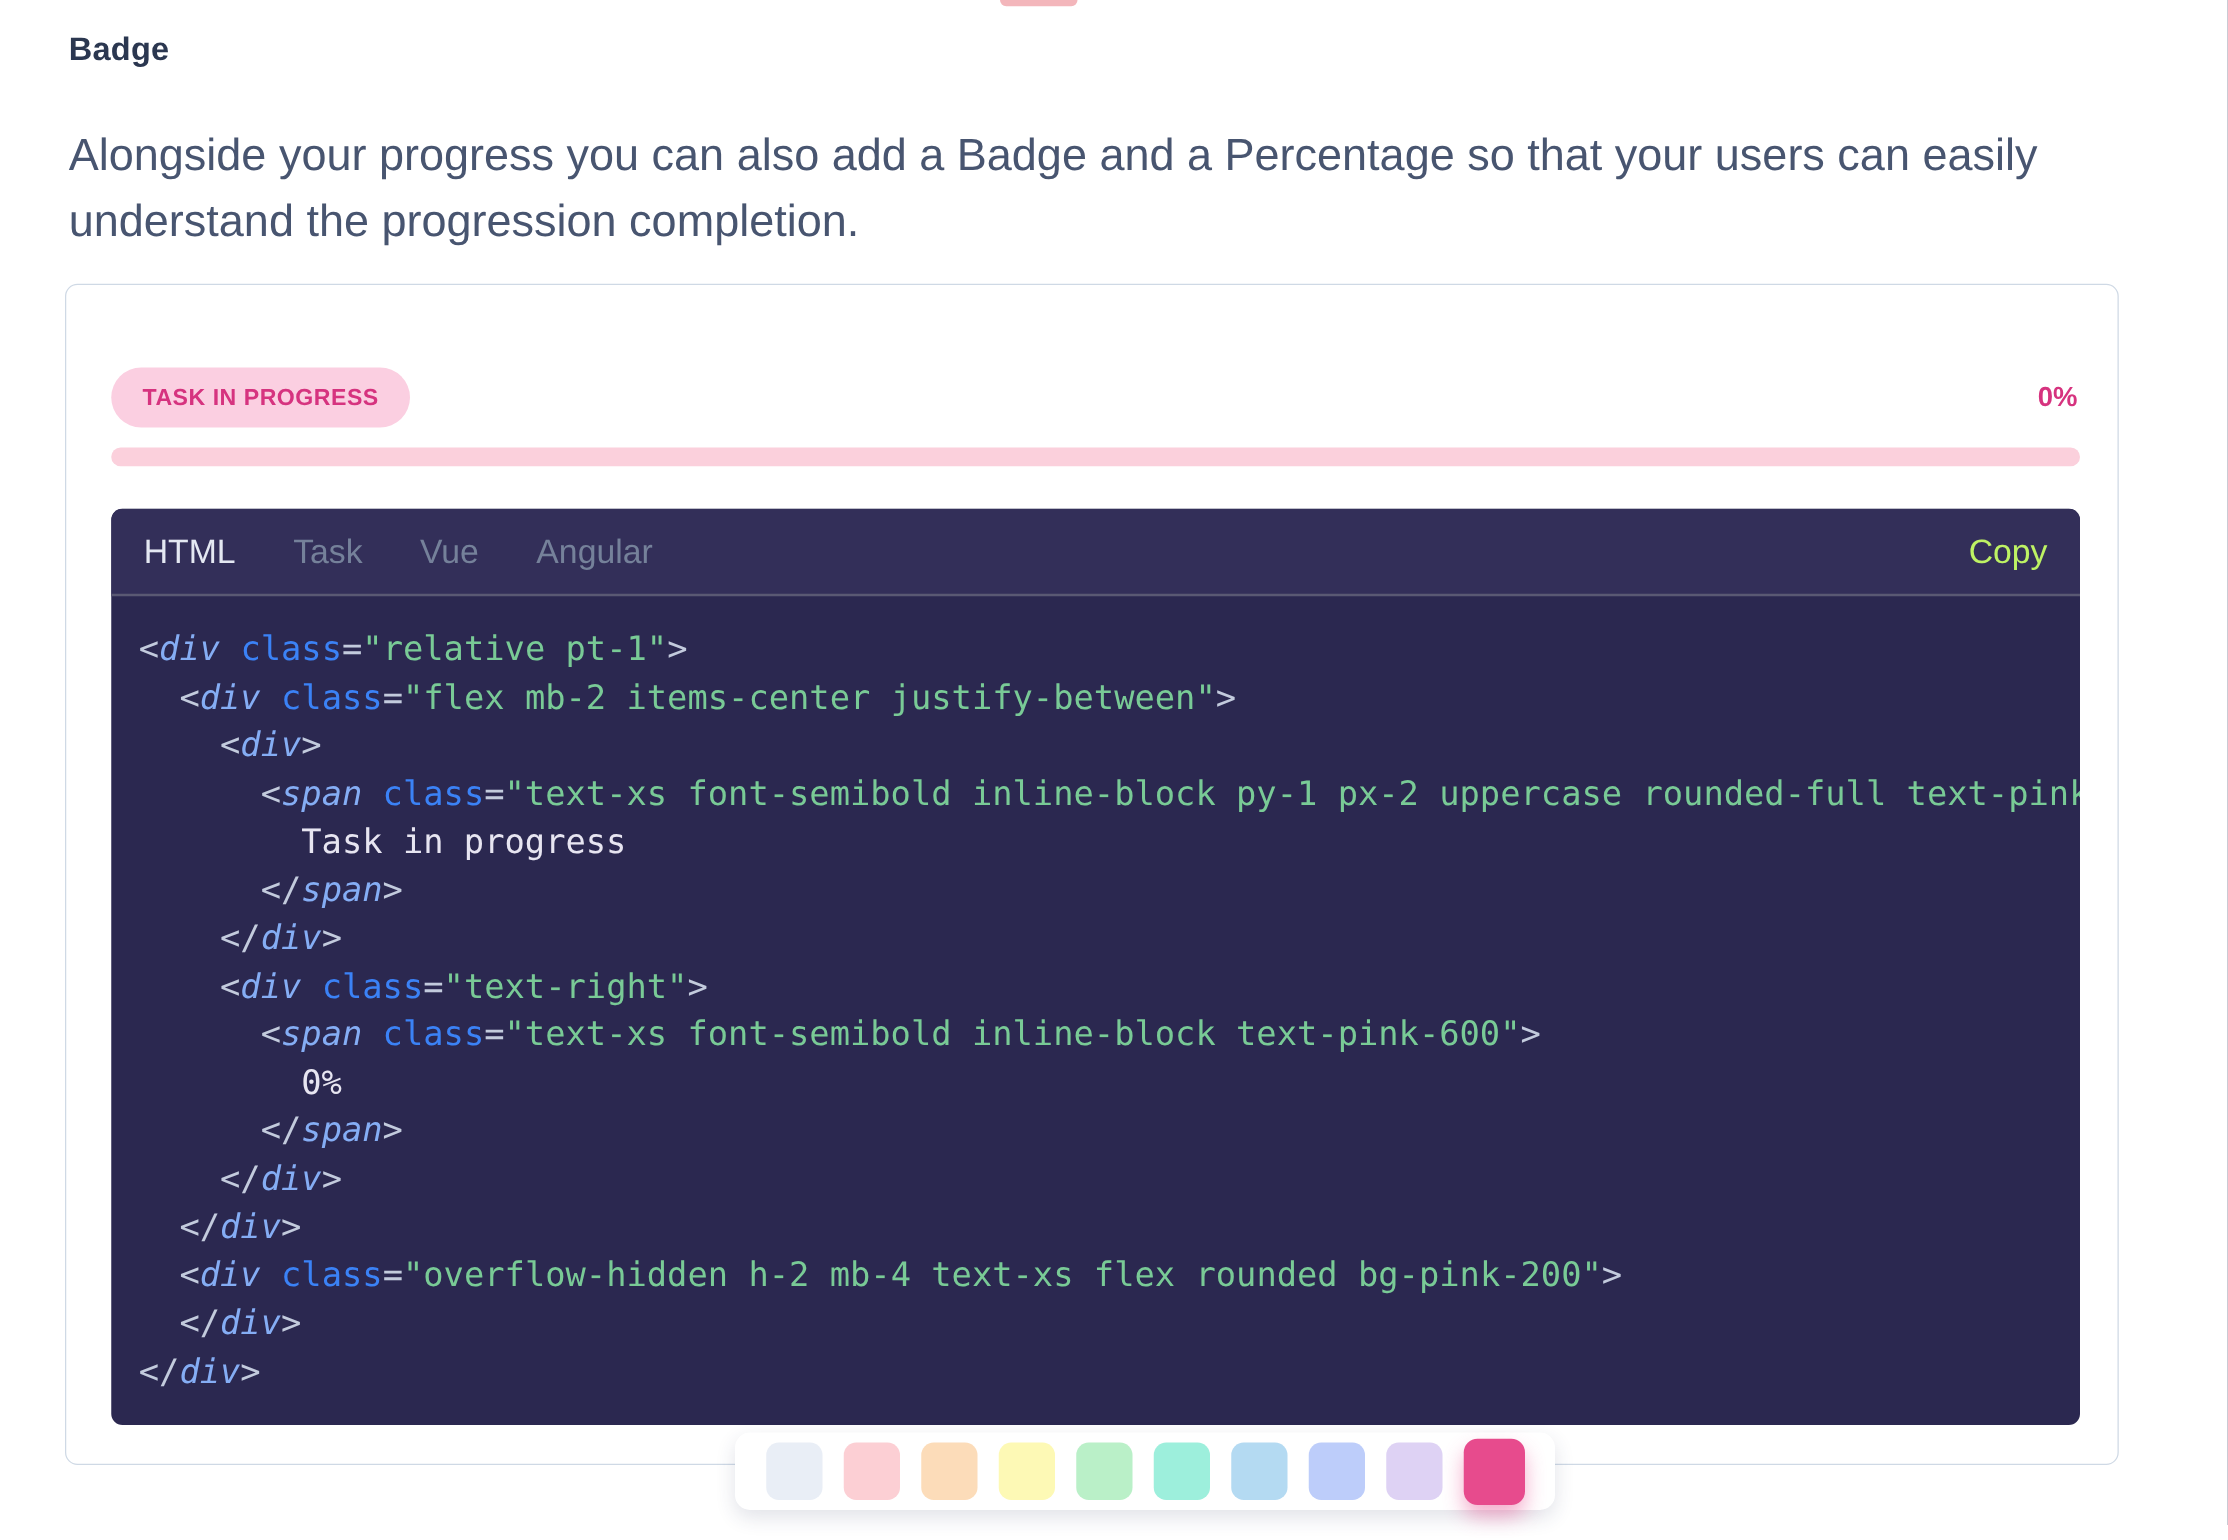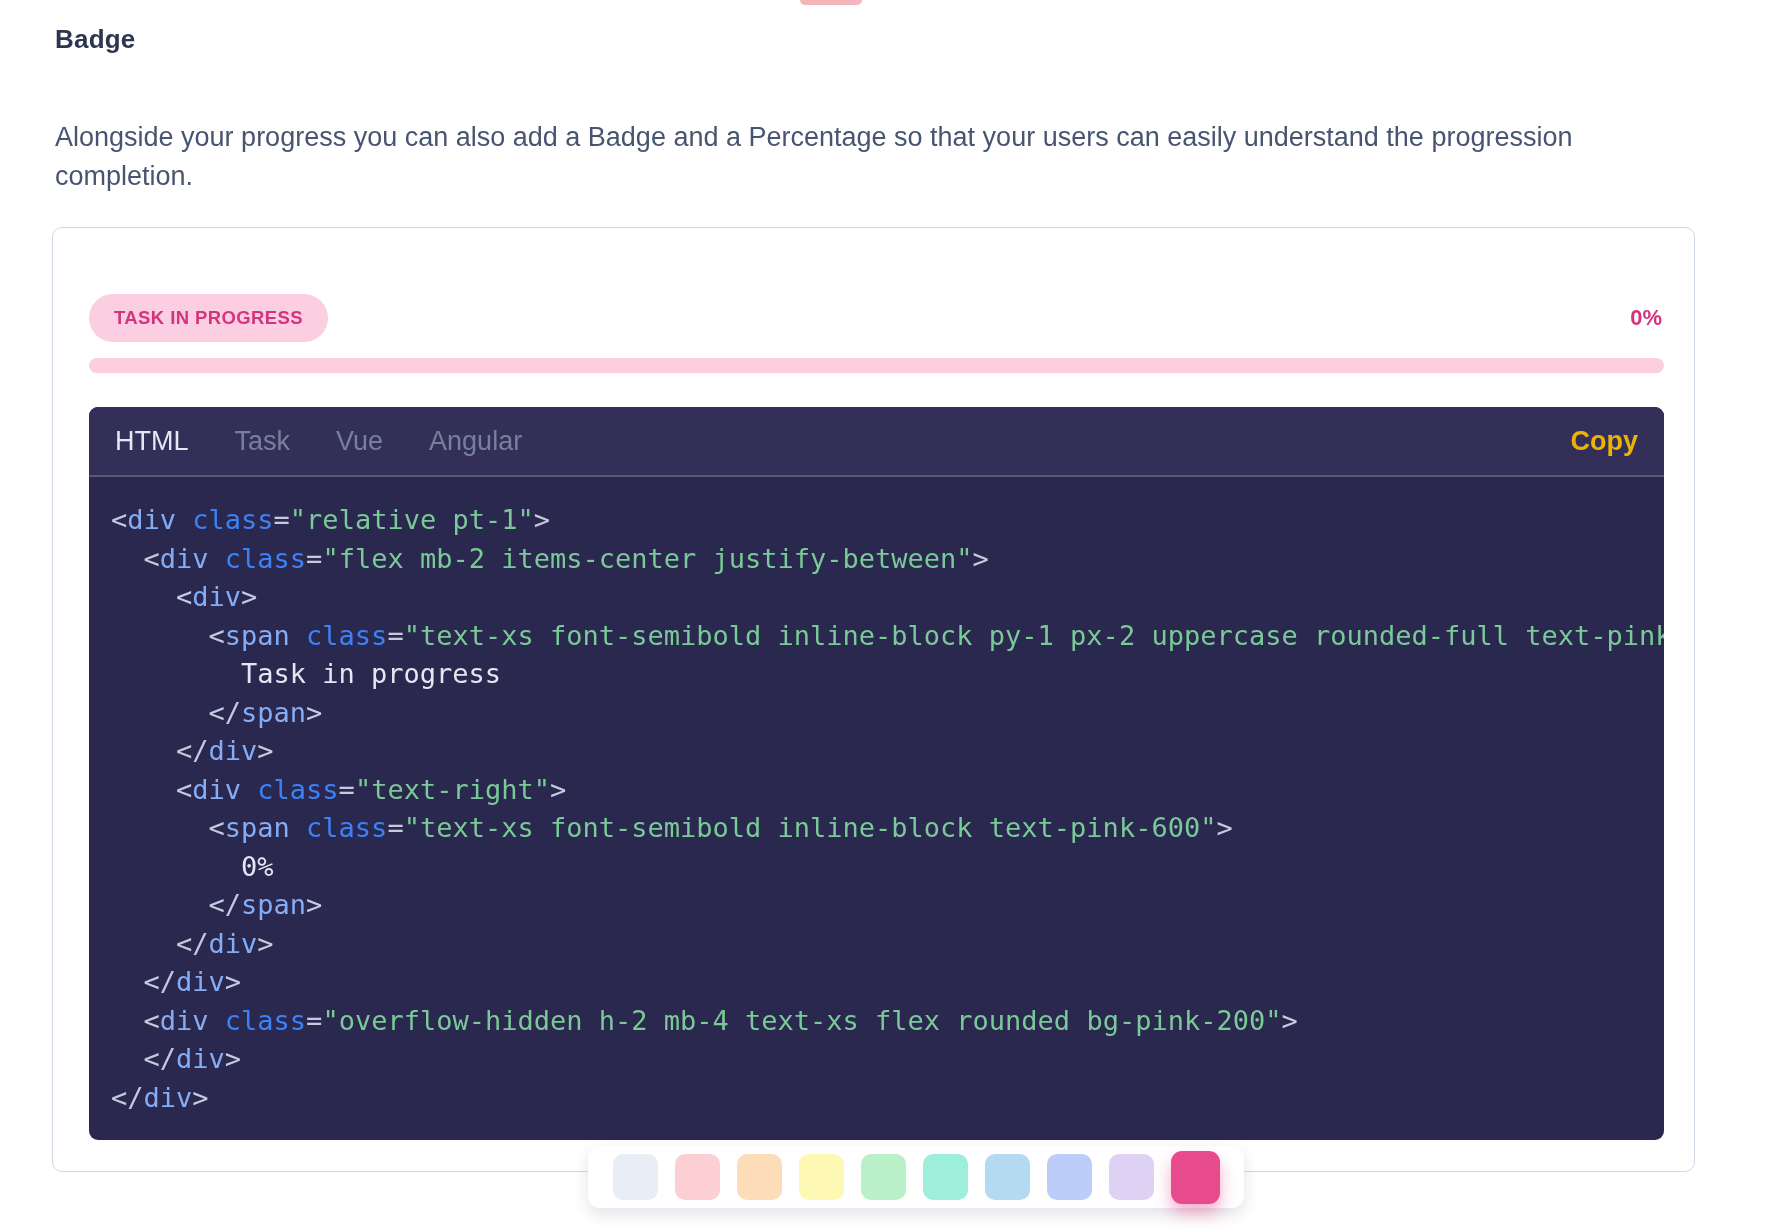--- a/index.html
+++ b/index.html
@@ -11,21 +11,21 @@
   .top-dash {
     position:absolute; left:800px; top:0; width:62px; height:5px;
     background:#f3b6bb; border-radius:0 0 6px 6px;
   }
   .page-title {
     position:absolute; left:55px; top:24px;
     font-size:26px; font-weight:700; color:#2b3750; letter-spacing:.2px;
   }
   .page-desc {
     position:absolute; left:55px; top:98px; width:1610px;
-    font-size:27px; line-height:1.46; color:#485570;margin-top:20px;
+    font-size:36px; line-height:1.46; color:#485570;
   }
   .demo-card {
     position:absolute; left:52px; top:227px; width:1643px; height:945px;
     border:1.5px solid #cfd9e5; border-radius:10px; background:#ffffff;
   }
   .badge-row {
     position:absolute; left:36px; right:32px; top:66px; height:48px;
     display:flex; align-items:center; justify-content:space-between;
   }
   .badge-pill {
@@ -42,29 +42,29 @@
     position:absolute; left:36px; top:179px; width:1575px; height:733px;
     border-radius:9px; overflow:hidden; background:#2b2850;
   }
   .code-header {
     height:70px; background:#332f59; border-bottom:2px solid #5a5973;
     display:flex; align-items:center; padding:0 26px; gap:46px;
     font-size:27px;
   }
   .code-tab { color:#75819a; cursor:pointer;text-align:right; }
   .code-tab.active { color:#e4e8f2; }
-  .copy-btn { margin-left:auto; color:#eab308; cursor:pointer; font-size:27px;font-weight:bold; }
+  .copy-btn { margin-left:auto; color:#bef264; cursor:pointer; font-size:27px; }
   .code-body {
     font-family:"DejaVu Sans Mono", monospace;
     font-size:27px; line-height:38.5px; color:#c3cbdd;
     padding:24px 0 0 22px; white-space:pre; overflow:hidden;
   }
   .code-line { white-space:pre; }
   .tk-p { color:#c3cbdd; }
-  .tk-t { color:#85adf4; }
+  .tk-t { color:#85adf4;font-style:italic; }
   .tk-a { color:#3b82f6; }
   .tk-s { color:#79ca96; }
   .tk-x { color:#e7e5f1; }
   .swatch-bar {
     position:absolute; left:588px; top:1146px; width:656px; height:62px;
     background:#ffffff; border-radius:12px;
     box-shadow:0 6px 16px rgba(40,50,90,.14);
     display:flex; align-items:center; justify-content:center; gap:17px;
     z-index:5;
   }

